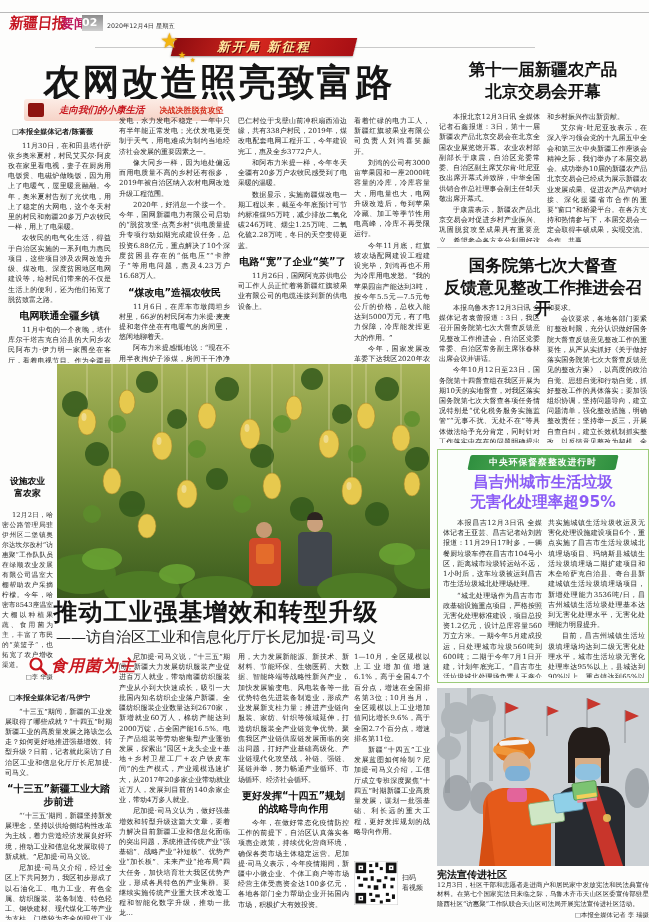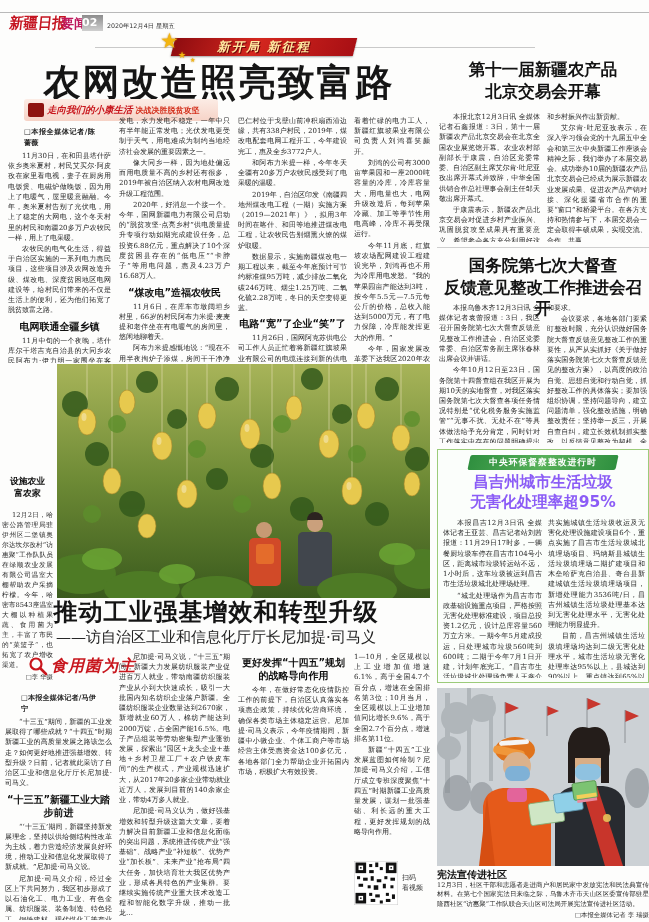--- a/index.html
+++ b/index.html
@@ -10,29 +10,29 @@
   
   .logo{position:absolute;left:8px;top:14px;font-family:"DejaVu Serif",serif;font-weight:bold;font-size:15px;color:#c41420;transform:skewX(-6deg) scaleX(.95);letter-spacing:0}
   .section{position:absolute;left:61px;top:15px;font-size:13px;font-weight:bold;color:#be185d}
   .pagebox{position:absolute;left:82px;top:15px;width:21px;height:16px;background:linear-gradient(#8d8d8d,#cfcfcf);color:#fff;font-weight:bold;font-size:11px;text-align:left;line-height:16px}
   .date{position:absolute;left:107px;top:22px;font-size:6.3px;color:#333}
   .ribbon{position:absolute;left:173px;top:38px;width:182px;height:18px;background:linear-gradient(100deg,#8e0c10,#d4271e 45%,#a80f14);transform:skewX(-14deg);box-shadow:0 1px 2px rgba(0,0,0,.35)}
   .ribbon span{display:block;transform:skewX(14deg);text-align:center;font-size:12.5px;font-weight:bold;font-style:italic;color:#ffe9a0;line-height:18px;letter-spacing:2px;text-shadow:1px 1px 0 #6e0608}
   .star{position:absolute;color:#f3b510;text-shadow:0 0 2px #b97b00}
   
   .h-lead{position:absolute;left:8px;top:58px;width:422px;text-align:center;font-size:37px;font-weight:bold;letter-spacing:2px;color:#151515;font-family:"DejaVu Sans",sans-serif}
-  .series{position:absolute;left:24px;top:99px;width:194px;height:22px;background:linear-gradient(#fcece5,#f6d3c7);border-radius:3px;display:flex;align-items:center;padding:0 4px;gap:3px}
+  .series{position:absolute;left:24px;top:99px;width:194px;height:22px;background:linear-gradient(#fcece5,#f6d3c7);border-radius:3px;display:flex;align-items:center;padding:0 4px;gap:15px}
   .people{width:16px;height:14px;background:#8e1410;border-radius:2px;flex:0 0 auto}
   .series .s1{font-size:9.5px;font-weight:bold;font-style:italic;color:#c8161d;white-space:nowrap}
   .series .s2{font-size:8px;font-weight:bold;color:#d4321f;white-space:nowrap}
   
   .col{position:absolute;font-size:7px;line-height:1.46;color:#262626;overflow:hidden;text-align:justify;font-family:"DejaVu Serif","DejaVu Sans",serif}
   .para{text-indent:2em;margin-bottom:1px}
   .cont{text-indent:0}
-  .byl{font-weight:bold;text-indent:0;margin:1px 16px 3px;font-size:7.2px;font-family:"DejaVu Sans",sans-serif}
+  .byl{font-weight:bold;text-indent:0;margin:1px 4px 3px;font-size:7.2px;font-family:"DejaVu Sans",sans-serif}
   .sub{font-weight:bold;text-align:center;text-indent:0;font-size:10px;line-height:1.3;margin:4px 0 3px;color:#101010;font-family:"DejaVu Sans",sans-serif}
   
   .capcol{position:absolute;left:2px;top:476px;width:51px;font-size:6.7px;line-height:1.5;text-align:justify;color:#262626;font-family:"DejaVu Serif",serif}
   .capcol .ct{font-size:8.8px;font-weight:bold;text-align:center;line-height:1.35;font-family:"DejaVu Sans",sans-serif;color:#111}
   .credit{text-align:right;font-size:6.4px;color:#333;margin-top:2px}
   
   .h-int{position:absolute;left:0;top:596px;width:432px;text-align:center;font-size:24px;font-weight:bold;color:#141414;letter-spacing:1px}
   .h-int-sub{position:absolute;left:0;top:628px;width:432px;text-align:center;font-size:15px;color:#222;font-family:"DejaVu Serif",serif}
   .qwft{position:absolute;left:28px;top:650px;width:110px;height:32px;display:flex;align-items:center;gap:3px}
   .qwft .t{font-size:16px;font-weight:bold;font-style:italic;color:#c8161d;letter-spacing:1px}
@@ -84,21 +84,20 @@
       <div class="para cont">发电，水力发电不稳定，一年中只有半年能正常发电；光伏发电更受制于天气，用电难成为制约当地经济社会发展的重要因素之一。</div>
       <div class="para">像大同乡一样，因为地处偏远而用电质量不高的乡村还有很多，2019年被自治区纳入农村电网改造升级工程范围。</div>
       <div class="para">2020年，好消息一个接一个。今年，国网新疆电力有限公司启动的“脱贫攻坚·点亮乡村”供电质量提升专项行动如期完成建设任务，总投资6.88亿元，重点解决了10个深度贫困县存在的“低电压”“卡脖子”等用电问题，惠及4.23万户16.68万人。</div>
       <div class="sub">“煤改电”造福农牧民</div>
       <div class="para">11月6日，在库车市墩阔坦乡村里，66岁的村民阿布力米提·麦麦提和老伴坐在有电暖气的房间里，悠闲地聊着天。</div>
       <div class="para">阿布力米提感慨地说：“现在不用半夜掏炉子添煤，房间干干净净暖暖和和的，电采暖真舒服。”</div>
     </div>
   <div class="col" style="left:238px;top:116px;width:109px;height:247px">
       <div class="para cont">巴仁村位于戈壁山前冲积扇西沿边缘，共有338户村民，2019年，煤改电配套电网工程开工，今年建设完工，惠及全乡3772户人。</div>
       <div class="para">和阿布力米提一样，今年冬天全疆有20多万户农牧民感受到了电采暖的温暖。</div>
-      <div class="para">2019年，自治区印发《南疆四地州煤改电工程（一期）实施方案（2019—2021年）》，拟用3年时间在喀什、和田等地推进煤改电工程，让农牧民告别烟熏火燎的煤炉取暖。</div>
       <div class="para">数据显示，实施南疆煤改电一期工程以来，截至今年底预计可节约标准煤95万吨，减少排放二氧化碳246万吨、烟尘1.25万吨、二氧化硫2.28万吨，冬日的天空变得更蓝。</div>
       <div class="sub">电路“宽”了企业“笑”了</div>
       <div class="para">11月26日，国网阿克苏供电公司工作人员正忙着将新疆红旗坡果业有限公司的电缆连接到新的供电设备上。</div>
     </div>
   <div class="col" style="left:354px;top:116px;width:76px;height:247px">
       <div class="para cont">看着忙碌的电力工人，新疆红旗坡果业有限公司负责人刘鸿喜笑颜开。</div>
       <div class="para">刘鸿的公司有3000亩苹果园和一座2000吨容量的冷库，冷库容量大，用电量也大，电网升级改造后，每到苹果冷藏、加工等季节性用电高峰，冷库不再受限运行。</div>
       <div class="para">今年11月底，红旗坡农场配网建设工程建设完毕，刘鸿再也不用为冷库用电发愁。“我的苹果园亩产能达到3吨，按今年5.5元—7.5元每公斤的价格，总收入能达到5000万元，有了电力保障，冷库能发挥更大的作用。”</div>
       <div class="para">今年，国家发展改革委下达我区2020年农网改造升级工程投资计划75.63亿元，较上年增长36.8%，是农网改造投资规模最大的一年。</div>
     </div>
@@ -220,20 +219,21 @@
       <div class="para">“十三五”期间，新疆的工业发展取得了哪些成就？“十四五”时期新疆工业的高质量发展之路该怎么走？如何更好地推进强基增效、转型升级？日前，记者就此采访了自治区工业和信息化厅厅长尼加提·司马义。</div>
       <div class="sub">“十三五”新疆工业大踏步前进</div>
       <div class="para">“‘十三五’期间，新疆坚持新发展理念，坚持以供给侧结构性改革为主线，着力营造经济发展良好环境，推动工业和信息化发展取得了新成就。”尼加提·司马义说。</div>
       <div class="para">尼加提·司马义介绍，经过全区上下共同努力，我区初步形成了以石油化工、电力工业、有色金属、纺织服装、装备制造、特色轻工、钢铁建材、现代煤化工等产业为支柱、门类较为齐全的现代工业体系。2019年，自治区规模以上工业增加值达到2648.1亿元，比2014年增长25.7%；新疆油气当量达到5402万吨，占全国的16.65%，稳居全国第三位。</div>
     </div>
   <div class="col" style="left:119px;top:652px;width:111px;height:268px">
       <div class="para">尼加提·司马义说，“十三五”期间，新疆大力发展纺织服装产业促进百万人就业，带动南疆纺织服装产业从小到大快速成长，吸引一大批国内知名纺织企业落户新疆。全疆纺织服装企业数量达到2670家，新增就业60万人，棉纺产能达到2000万锭，占全国产能16.5%。电子产品组装等劳动密集型产业蓬勃发展，探索出“园区+龙头企业+基地+乡村卫星工厂+农户铁皮车间”的生产模式，产业规模迅速扩大，从2017年20多家企业带动就业近万人，发展到目前的140余家企业，带动4万多人就业。</div>
       <div class="para">尼加提·司马义认为，做好强基增效和转型升级这篇大文章，要着力解决目前新疆工业和信息化面临的突出问题，系统推进传统产业“强基础”、战略产业“补短板”、优势产业“加长板”、未来产业“抢布局”四大任务，加快培育壮大我区优势产业，形成各具特色的产业集群。要继续实施传统产业重大技术改造工程和智能化数字升级，推动一批龙…</div>
     </div>
   <div class="col" style="left:238px;top:652px;width:111px;height:268px">
+      <div class="para cont">用，大力发展新能源、新技术、新材料、节能环保、生物医药、大数据、智能终端等战略性新兴产业，加快发展输变电、风电装备等一批优势特色先进装备制造业，形成产业发展新支柱力量；推进产业链向服装、家纺、针织等领域延伸，打造纺织服装全产业链竞争优势。聚焦我区产业链供应链发展面临的突出问题，打好产业基础高级化、产业链现代化攻坚战，补链、强链、延链并举，努力畅通产业循环、市场循环、经济社会循环。</div>
       <div class="sub">更好发挥“十四五”规划的战略导向作用</div>
       <div class="para">今年，在做好常态化疫情防控工作的前提下，自治区认真落实各项惠企政策，持续优化营商环境，确保各类市场主体稳定运营。尼加提·司马义表示，今年疫情期间，新疆中小微企业、个体工商户等市场经营主体受惠资金达100多亿元，各地各部门全力帮助企业开拓国内市场，积极扩大有效投资。</div>
     </div>
   <div class="col" style="left:354px;top:652px;width:76px;height:202px">
       <div class="para cont">1—10月，全区规模以上工业增加值增速6.1%，高于全国4.7个百分点，增速在全国排名第3位；10月当月，全区规模以上工业增加值同比增长9.6%，高于全国2.7个百分点，增速排名第11位。</div>
       <div class="para">新疆“十四五”工业发展蓝图如何绘制？尼加提·司马义介绍，工信厅成立专班深度聚焦“十四五”时期新疆工业高质量发展，谋划一批强基础、利长远的重大工程，更好发挥规划的战略导向作用。</div>
     </div>
   <div class="qrwrap">
     <svg width="44" height="44" viewBox="0 0 29 29">
       <rect width="29" height="29" fill="#fff" stroke="#bbb" stroke-width="0.5"></rect>

